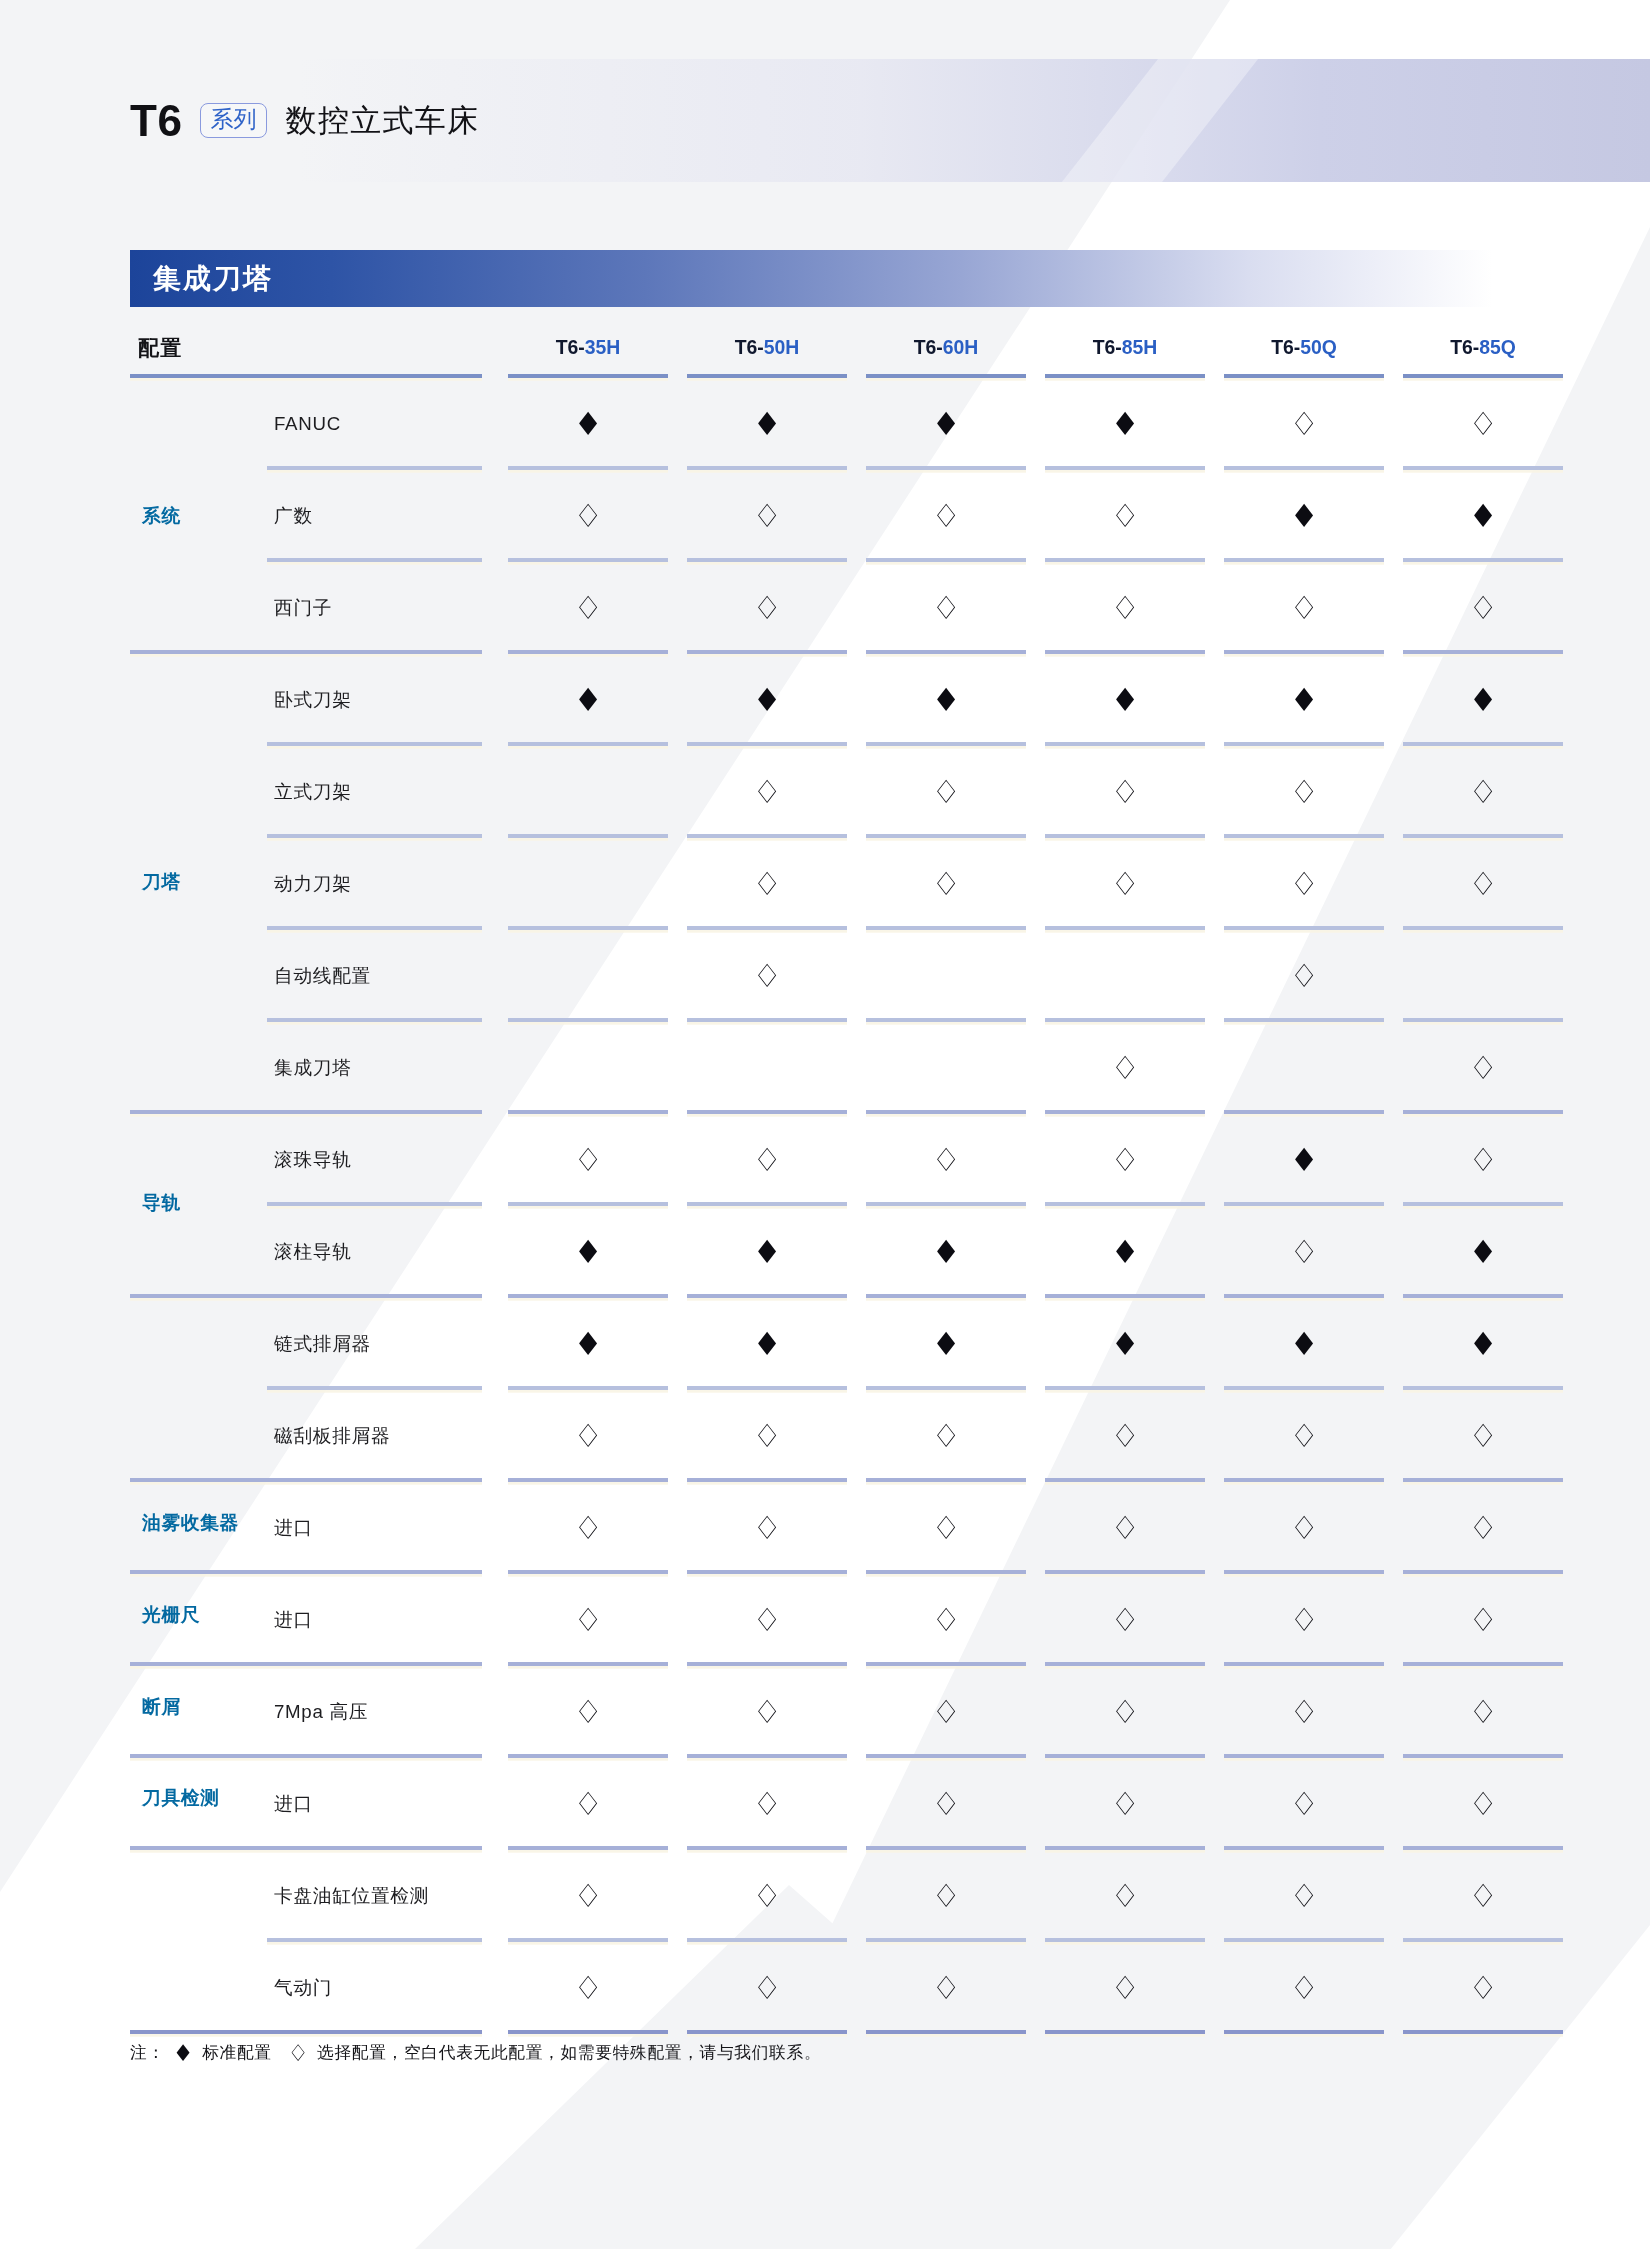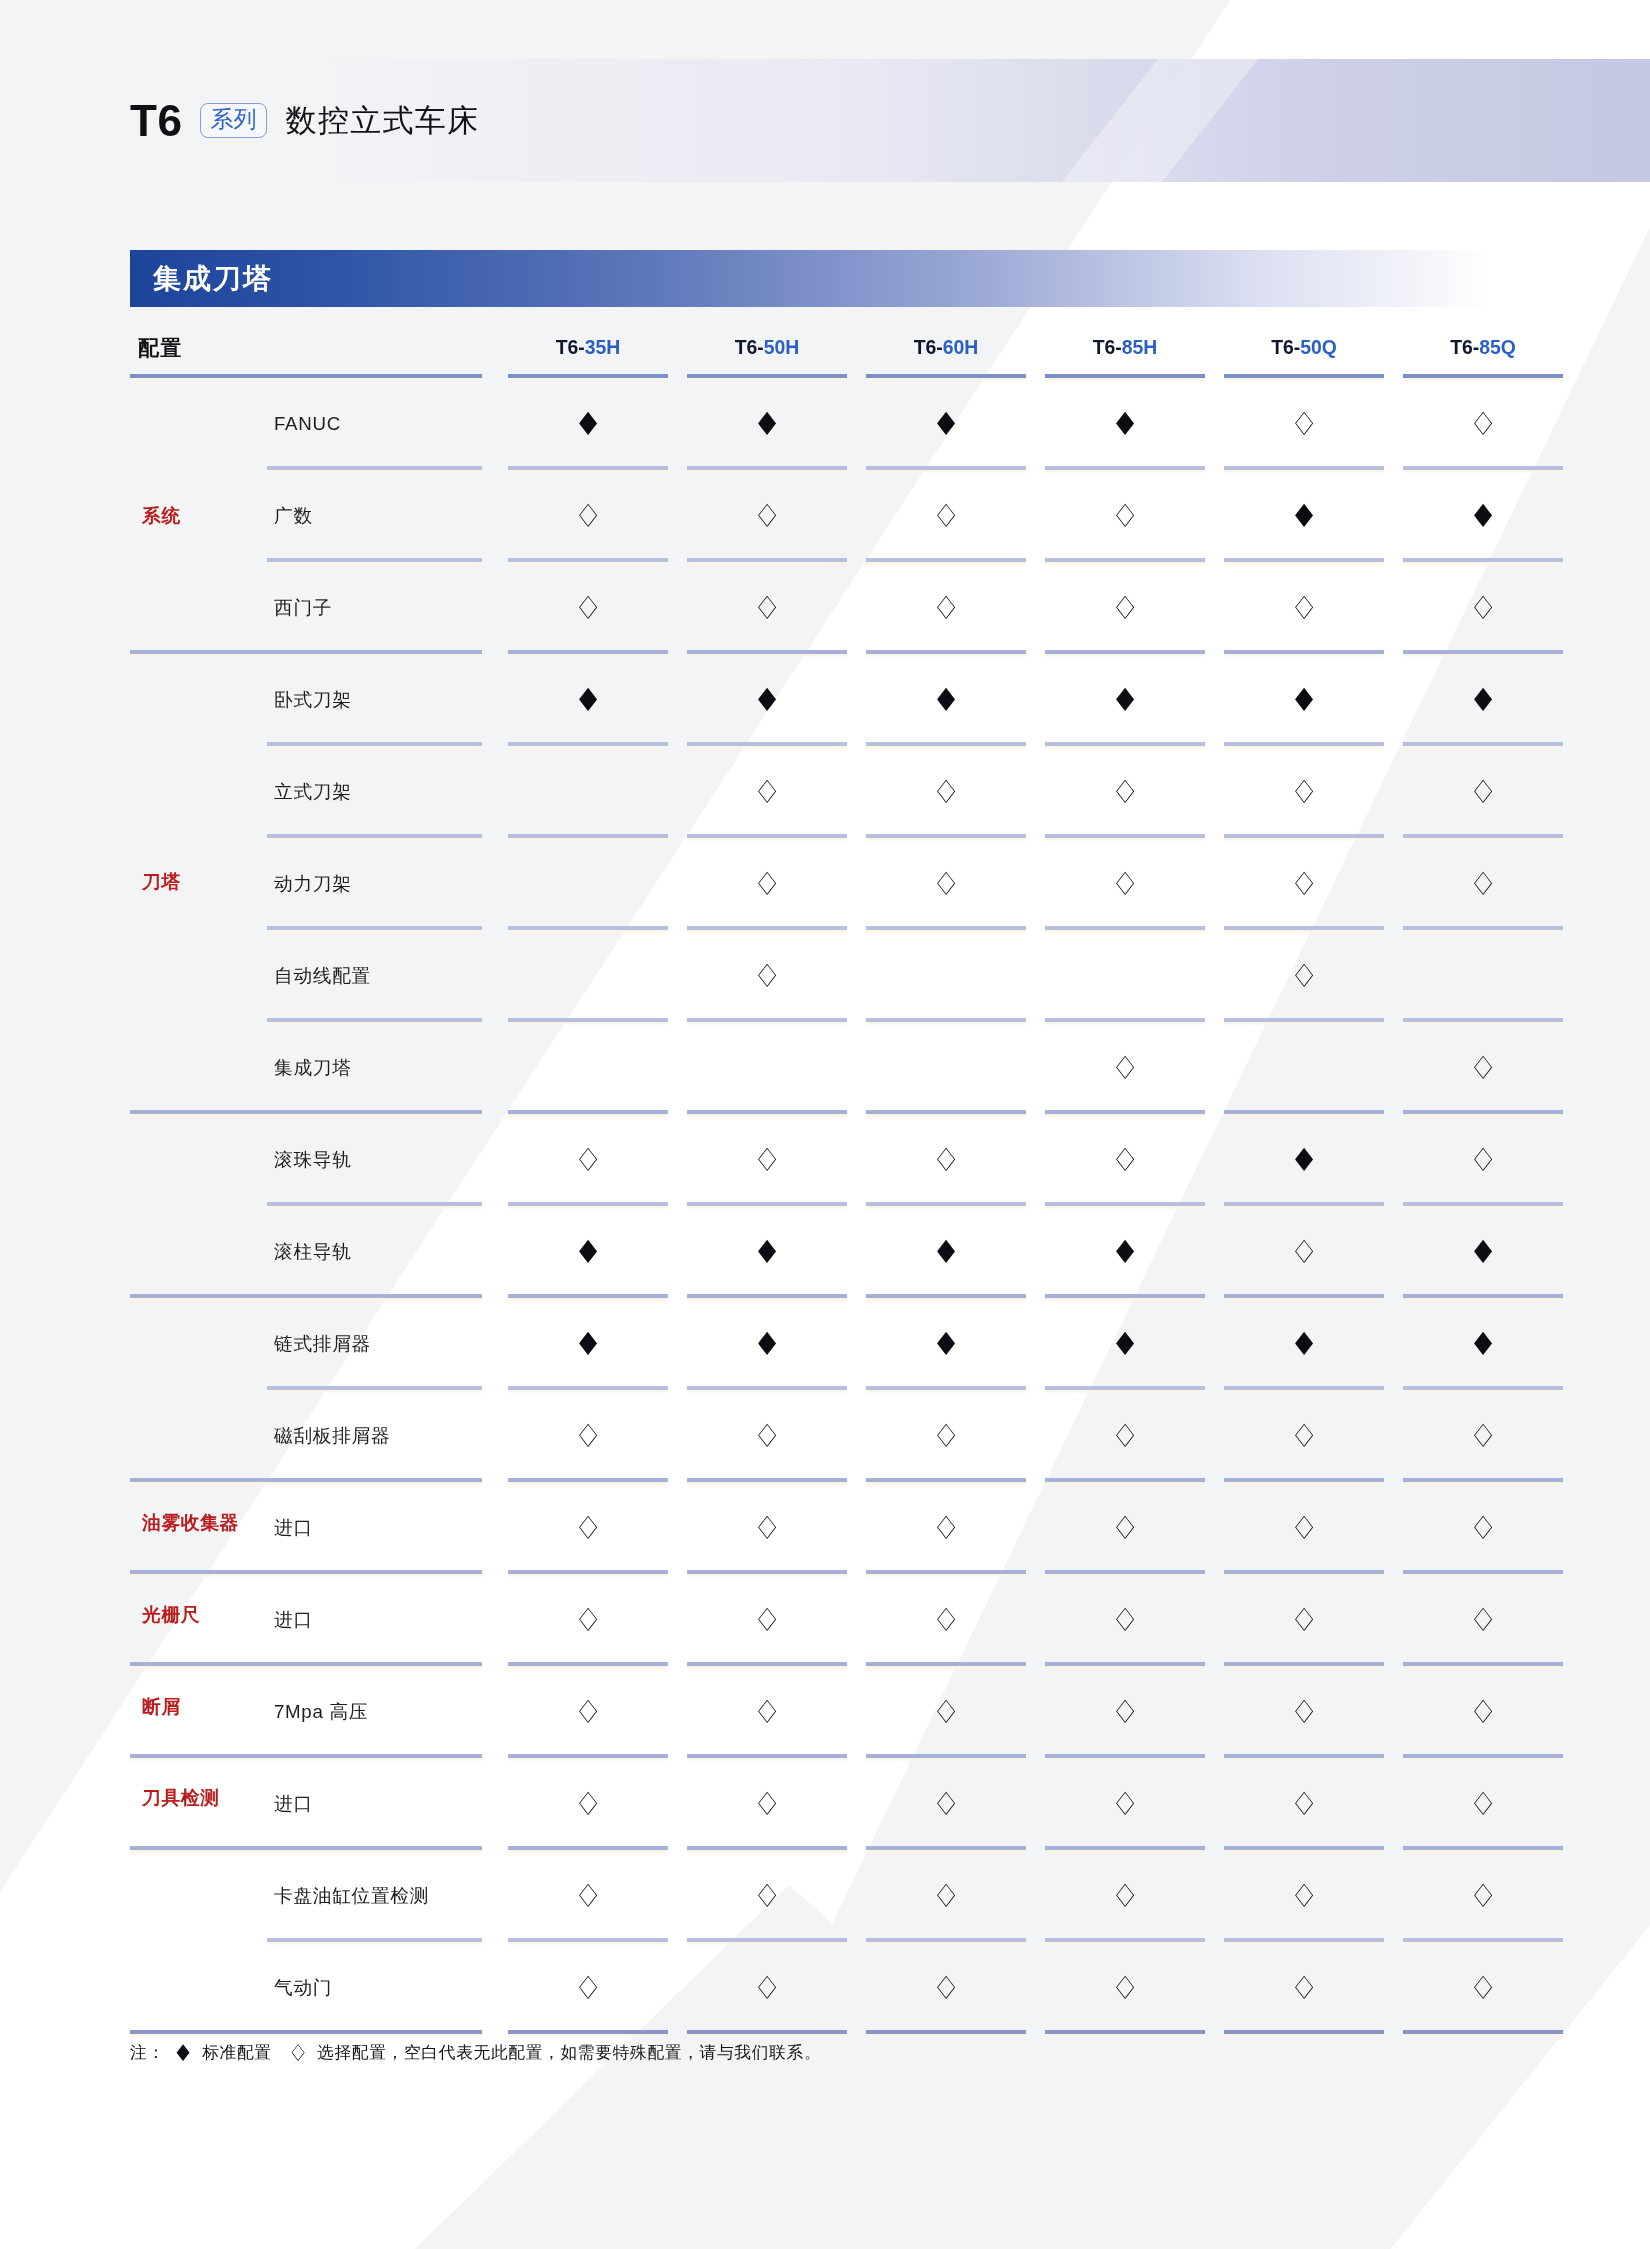--- a/index.html
+++ b/index.html
@@ -50,21 +50,21 @@
   .hdr-sep{background:#7b90c6;}
   .row{position:relative;height:92px;}
   .row .item-label{position:absolute;left:144px;top:0;line-height:92px;font-size:18.7px;color:#1d1d20;letter-spacing:0.7px;}
   .cell{position:absolute;top:0;width:160px;height:92px;text-align:center;line-height:92px;}
   .dm{font-family:"DejaVu Sans",sans-serif;font-size:32px;color:#0c0c12;}
   .seg-in{background:#b6c0de;}
   .seg-bd{background:#a6b0d8;}
   .seg-bt{background:#8995cb;}
   .group-label{
     position:absolute;left:12px;width:127px;display:flex;align-items:center;
-    font-size:18.7px;font-weight:bold;color:#b91c1c;letter-spacing:0.7px;z-index:7;
+    font-size:18.7px;font-weight:bold;color:#0369a1;letter-spacing:0.7px;z-index:7;
   }
 
   
   #footer-note{position:absolute;left:130px;top:2040px;z-index:6;font-size:16.7px;color:#141418;letter-spacing:0.7px;}
   #footer-note .dm{font-size:23px;vertical-align:-2.7px;}
 </style>
 </head>
 <body>
 
 <div class="deco" id="band-white"></div>
@@ -384,20 +384,21 @@
         <div class="sep seg-bt" style="left: 378px; width: 160px;"></div>
         <div class="sep seg-bt" style="left: 557px; width: 160px;"></div>
         <div class="sep seg-bt" style="left: 736px; width: 160px;"></div>
         <div class="sep seg-bt" style="left: 915px; width: 160px;"></div>
         <div class="sep seg-bt" style="left: 1094px; width: 160px;"></div>
         <div class="sep seg-bt" style="left: 1273px; width: 160px;"></div>
       </div>
     </div>
 <div class="group-label" style="top: 57px; height: 275px;">系统</div>
     <div class="group-label" style="top: 332px; height: 458px;">刀塔</div>
+    <div class="group-label" style="top: 790px; height: 183px;">导轨</div>
     <div class="group-label" style="top: 1156px; height: 92px;">油雾收集器</div>
     <div class="group-label" style="top: 1248px; height: 92px;">光栅尺</div>
     <div class="group-label" style="top: 1340px; height: 92px;">断屑</div>
     <div class="group-label" style="top: 1431px; height: 92px;">刀具检测</div>
   </div>
 
 <div id="footer-note">
   <span>注：</span><span class="dm"> ♦ </span>
   <span>标准配置</span>&nbsp;&nbsp;
   <span class="dm">♢ </span>

